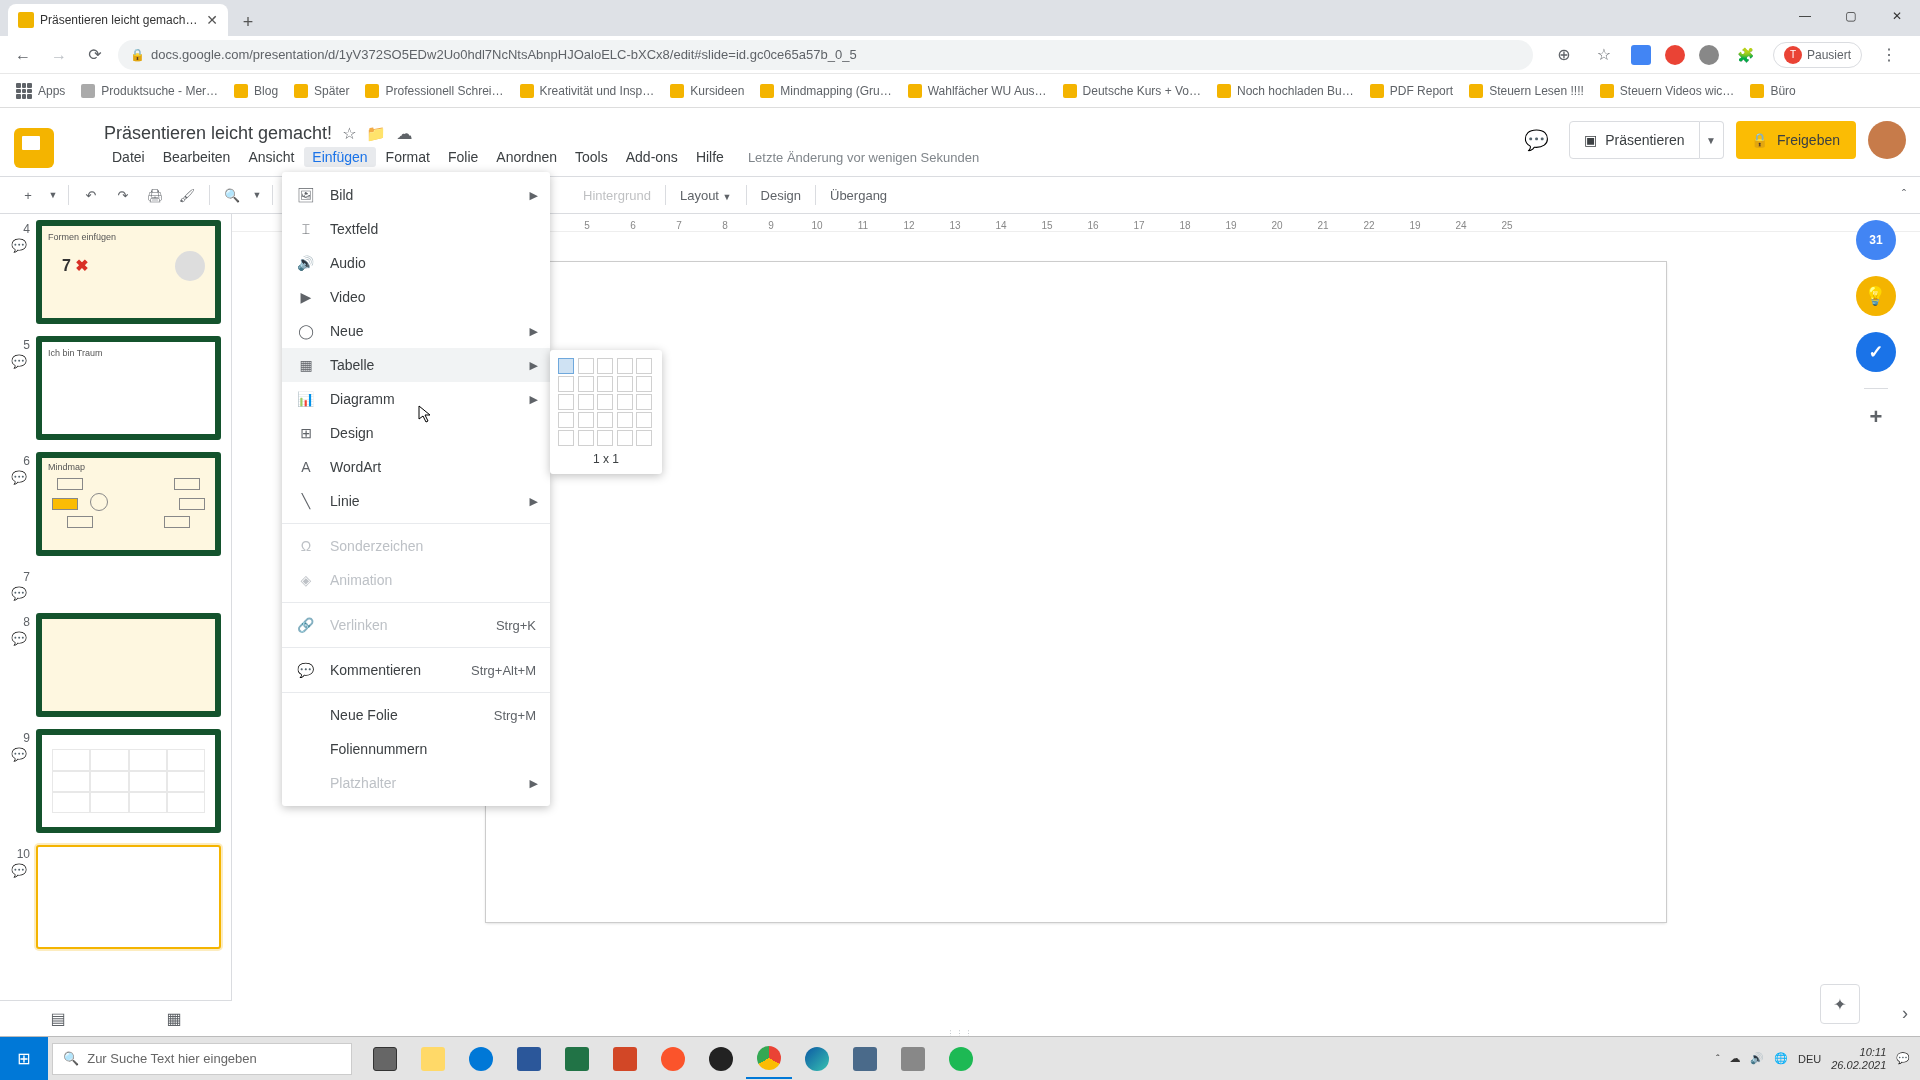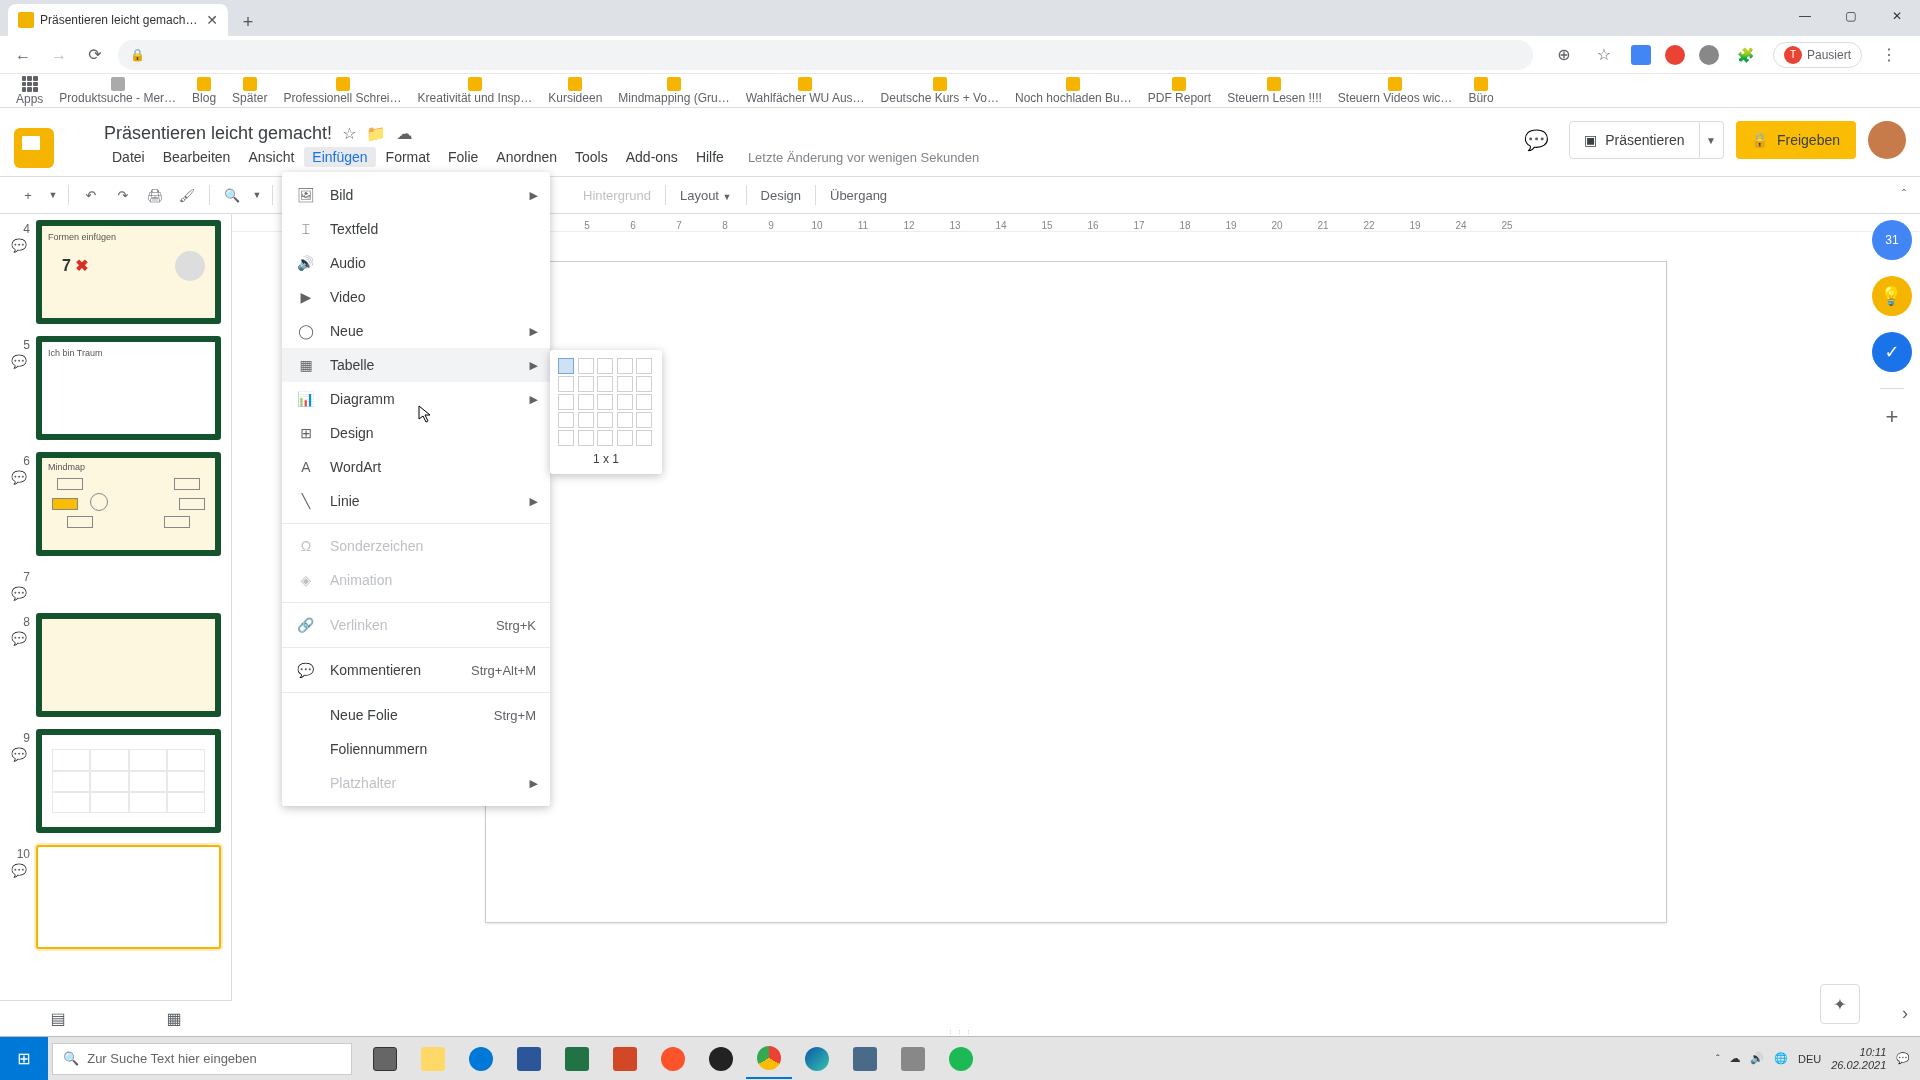--- a/index.html
+++ b/index.html
@@ -22,21 +22,21 @@
   .url-box .lock { font-size: 12px; }
   .ext-icons { display: flex; gap: 14px; align-items: center; padding: 0 8px; }
   .ext-icon { width: 20px; height: 20px; background: #999; border-radius: 3px; }
   .ext-icon.col-a { background: #4285f4; }
   .ext-icon.col-b { background: #ea4335; border-radius: 10px; }
   .ext-icon.col-c { background: #888; border-radius: 10px; }
   .paused-badge { border: 1px solid #dadce0; border-radius: 15px; padding: 3px 10px; font-size: 12px; color: #5f6368; display: flex; align-items: center; gap: 5px; }
   .paused-badge .dot { width: 18px; height: 18px; background: #ea4335; border-radius: 50%; display:flex; align-items:center; justify-content:center; color:#fff; font-size:10px; }
 
   .bookmarks { height: 34px; display: flex; align-items: center; padding: 0 10px; gap: 4px; font-size: 12px; color: #5f6368; }
-  .bmk { display: flex; align-items: center; gap: 0; padding: 3px 6px; border-radius: 4px; white-space: nowrap; flex-direction: column; }
+  .bmk { display: flex; align-items: center; gap: 6px; padding: 3px 6px; border-radius: 4px; white-space: nowrap; }
   .bmk .ficon { width: 14px; height: 14px; background: #aaa; border-radius: 2px; }
   .bmk .ficon.y { background: #f4b400; }
   .apps-ico { width:16px; height:16px; display:grid; grid-template-columns:1fr 1fr 1fr; grid-template-rows:1fr 1fr 1fr; gap:1px; }
   .apps-ico div { background:#5f6368; border-radius:1px; }
 
   
   .app-header { height: 68px; display: flex; align-items: center; padding: 6px 14px 0 14px; position: relative; gap: 40px; }
   .app-logo { width: 40px; height: 40px; background: #f4b400; border-radius: 6px; position: relative; margin-right: 10px; margin-top:6px; }
   .app-logo::after { content:""; position:absolute; top:8px; left:8px; width:18px; height:14px; background:#fff; border-radius:1px; }
   .title-row { display:flex; align-items:center; gap:10px; height:24px; }
@@ -97,21 +97,21 @@
   .dd-sep { height:1px; background:#e8eaed; margin:5px 0; }
 
   
   .table-sub { position:absolute; top:350px; left:550px; width:112px; background:#fff; box-shadow:0 2px 10px rgba(0,0,0,0.25); border-radius:3px; padding:8px; z-index:101; }
   .grid-pick { display:grid; grid-template-columns:repeat(5,1fr); grid-template-rows:repeat(5,1fr); gap:2px; }
   .cell { width:16px; height:16px; border:1px solid #d0d0d0; background:#fff; }
   .cell.sel { background:#cfe2f3; border-color:#6fa8dc; }
   .grid-label { text-align:center; font-size:12px; color:#3c4043; margin-top:6px; }
 
   
-  .side-panel { position:absolute; right:0; top:214px; width:56px; }
+  .side-panel { position:absolute; right:16px; top:214px; width:56px;font-weight:bold; }
   .sp-item { width:40px; height:40px; margin:6px auto 16px; border-radius:20px; display:flex; align-items:center; justify-content:center; font-size:18px; }
   .sp-item.cal { background:#4285f4; color:#fff; font-size:12px; }
   .sp-item.keep { background:#f4b400; }
   .sp-item.tasks { background:#1a73e8; color:#fff; }
   .sp-divider { width:24px; height:1px; background:#dadce0; margin:8px auto; }
   .sp-plus { color:#5f6368; font-size:22px; }
 
   .explore-btn { position:absolute; right:60px; bottom:56px; width:40px; height:40px; background:#fff; border:1px solid #dadce0; border-radius:4px; display:flex; align-items:center; justify-content:center; color:#5f6368; }
   .side-arrow { position:absolute; right:12px; bottom:56px; color:#5f6368; font-size:18px; }
 
@@ -145,20 +145,21 @@
       <div class="win-btn">▢</div>
       <div class="win-btn">✕</div>
     </div>
   </div>
   <div class="addr-bar">
     <div class="nav-btn">←</div>
     <div class="nav-btn" style="color:#bdc1c6">→</div>
     <div class="nav-btn">⟳</div>
     <div class="url-box">
       <span class="lock">🔒</span>
+      <span>docs.google.com/presentation/d/1yV372SO5EDw2Uo0hdl7NcNtsAbnpHJOaloELC-bXCx8/edit#slide=id.gc0ce65a57b_0_5</span>
     </div>
     <div class="ext-icons">
       <div class="nav-btn">⊕</div>
       <div class="nav-btn">☆</div>
       <div class="ext-icon col-a"></div>
       <div class="ext-icon col-b"></div>
       <div class="ext-icon col-c"></div>
       <div class="nav-btn" style="font-size:14px">🧩</div>
       <div class="paused-badge">
         <span class="dot">T</span>

